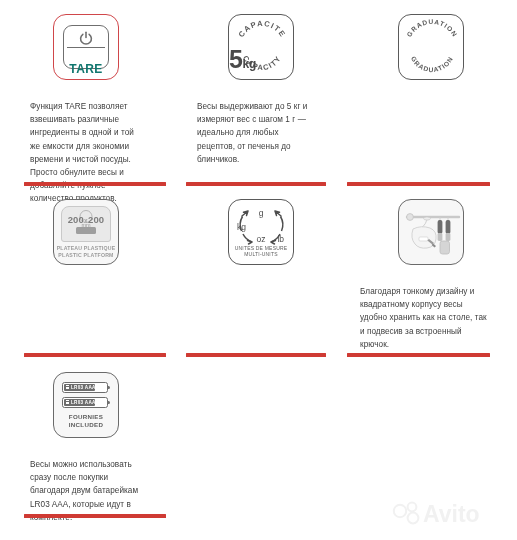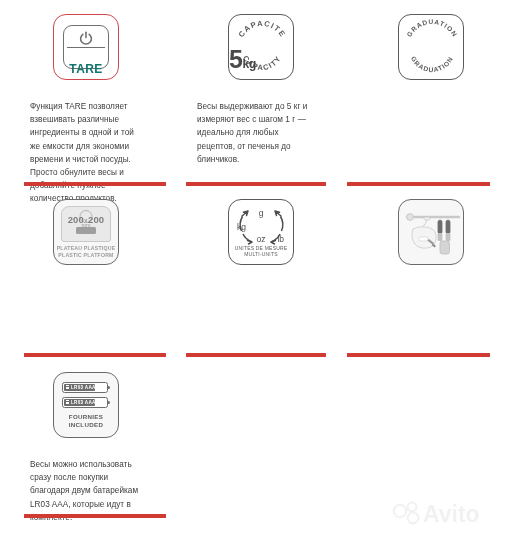--- a/index.html
+++ b/index.html
@@ -400,20 +400,21 @@
           <line x1="41" y1="17" x2="41" y2="33" stroke="#d0d0d0" stroke-width="0.9"></line>
           <rect x="38.6" y="20" width="4.8" height="14" rx="2" fill="#6e6e6e"></rect>
           <rect x="38.6" y="33" width="4.8" height="8" rx="1.4" fill="#c2c2c2"></rect>
           <line x1="49" y1="17" x2="49" y2="33" stroke="#d0d0d0" stroke-width="0.9"></line>
           <rect x="46.6" y="20" width="4.8" height="14" rx="2" fill="#6e6e6e"></rect>
           <rect x="46.6" y="33" width="4.8" height="8" rx="1.4" fill="#c2c2c2"></rect>
           <rect x="41" y="41" width="9.5" height="13" rx="2.4" fill="#d5d5d5" stroke="#bdbdbd" stroke-width="0.8"></rect>
         </svg>
       </div>
     </div>
+    <p class="desc">Благодаря тонкому дизайну и квадратному корпусу весы удобно хранить как на столе, так и подвесив за встроенный крючок.</p>
   </div>
 
   <div class="divider" style="left:24px;  top:353px; width:142px;"></div>
   <div class="divider" style="left:186px; top:353px; width:140px;"></div>
   <div class="divider" style="left:347px; top:353px; width:143px;"></div>
 
   <div class="cell col-0 row-2">
     <div class="icon-wrap">
       <div class="icon-box grey-fill">
         <div class="batt batt-1">

